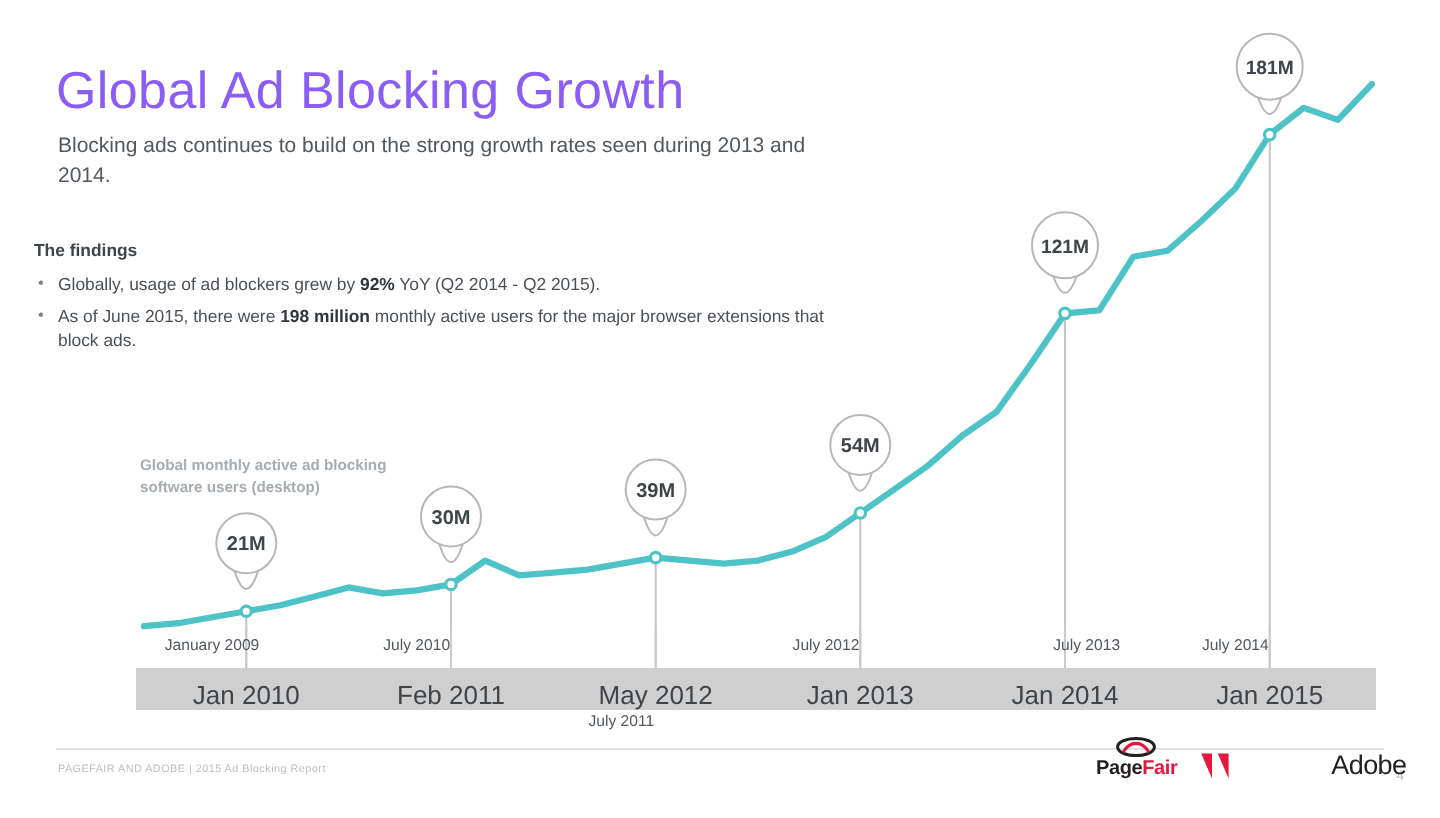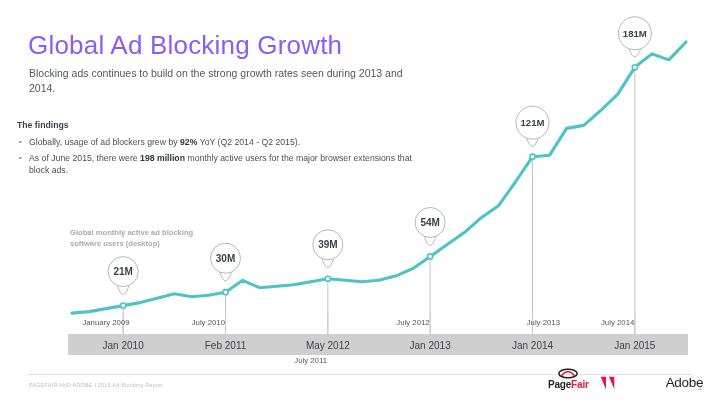--- a/index.html
+++ b/index.html
@@ -107,21 +107,21 @@
     position: absolute;
     top: 6px;
     font-size: 7.8px;
     color: #53585d;
     white-space: nowrap;
     transform: translateX(-50%);
   }
   .jan-label {
     position: absolute;
     top: 340px;
-    font-size: 10px;
+    font-size: 13px;
     color: #3f4449;
     white-space: nowrap;
     transform: translateX(-50%);
   }
 
   
   .footer-rule {
     position: absolute;
     left: 28px; top: 374px;
     width: 664px; height: 1px;

